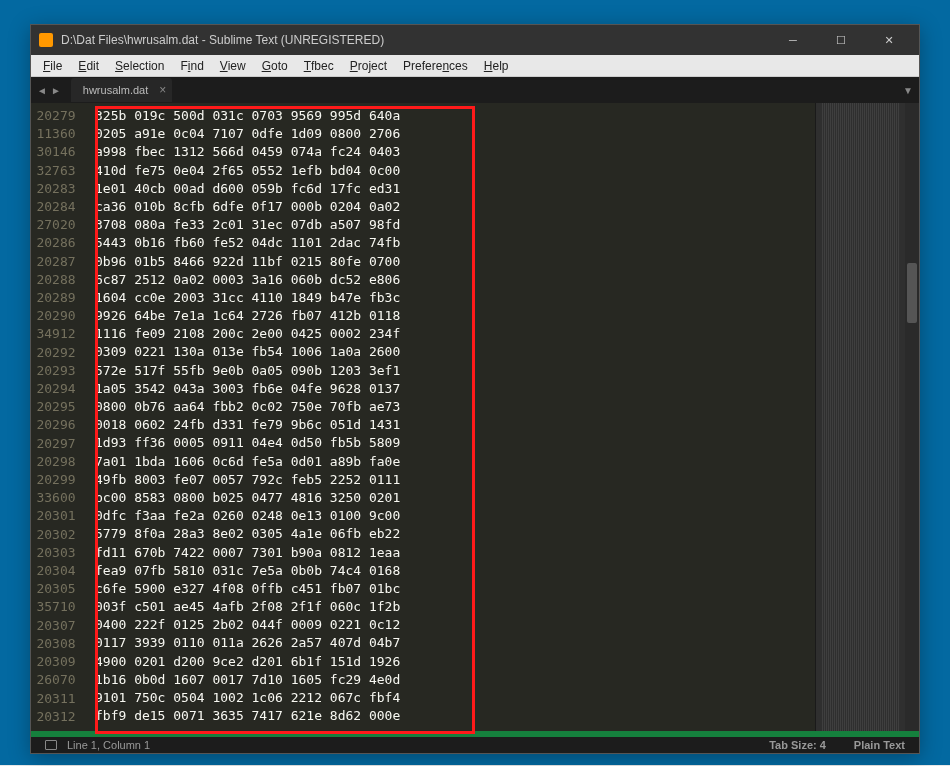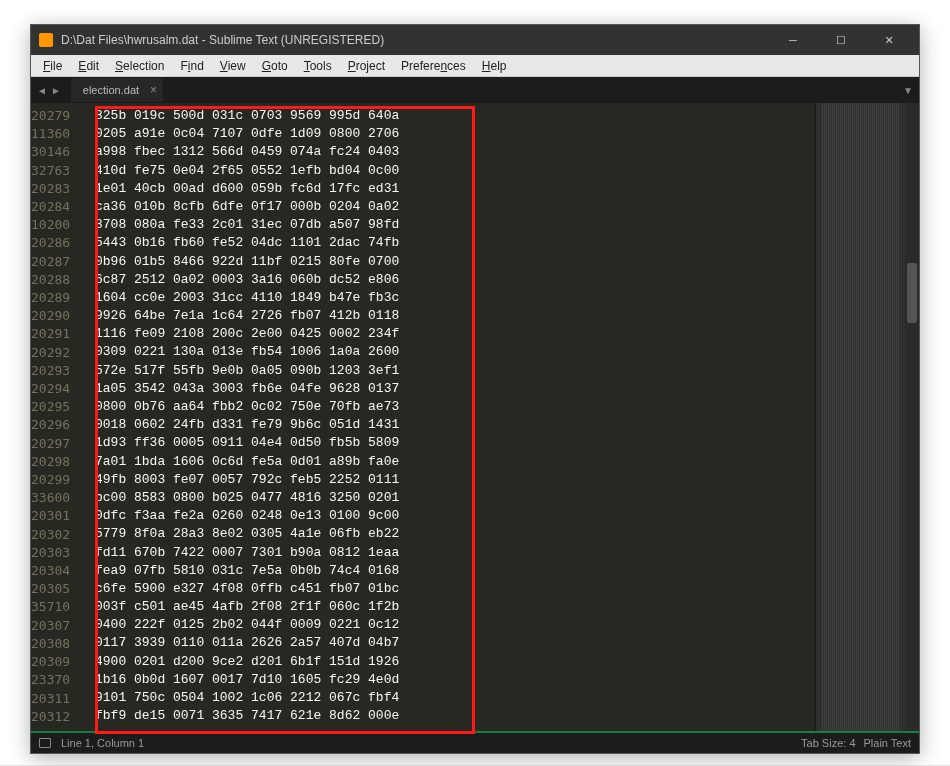--- a/index.html
+++ b/index.html
@@ -7,21 +7,21 @@
   background: #e8e8e8;
   font-family: -apple-system, "Segoe UI", sans-serif;
   width: 950px;
   height: 766px;
   overflow: hidden;
   position: relative;
 }
 .shadow-canvas {
   width: 950px;
   height: 765px;
-  background: #ffffff;
+  background: #0369a1;
   position: relative;
 }
 .window {
   position: absolute;
   top: 24px;
   left: 30px;
   width: 890px;
   height: 730px;
   background: #323232;
   border: 1px solid #555;
@@ -112,39 +112,39 @@
 .editor-area {
   flex: 1;
   display: flex;
   background: #272822;
   position: relative;
   overflow: hidden;
 }
 .gutter {
   width: 60px;
   background: #272822;
-  text-align: left;
+  text-align: center;
   padding-right: 10px;
   color: #75715e;
   font-family: "Consolas", monospace;
   font-size: 13px;
   line-height: 18.2px;
   padding-top: 4px;
 }
 .code {
   flex: 1;
   color: #f8f8f2;
   font-family: "Consolas", monospace;
   font-size: 13px;
   line-height: 18.2px;
   padding-top: 4px;
   padding-left: 4px;
   white-space: pre;
 }
-.code-line { height: 18.2px; font-family: Liberation Mono, monospace; }
+.code-line { height: 18.2px; }
 .highlight-box {
   position: absolute;
   top: 106px;
   left: 95px;
   width: 380px;
   height: 628px;
   border: 3px solid #ff1a1a;
   pointer-events: none;
   z-index: 10;
 }
@@ -179,33 +179,33 @@
   right: 2px;
   height: 60px;
   background: #555;
   border-radius: 2px;
 }
 .statusbar {
   height: 22px;
   background: #1c1c1c;
   display: flex;
   align-items: center;
-  padding: 0 8px;
+  padding: 0 14px;
   color: #999;
   font-size: 11px;
-  border-top: 2px solid #15803d;
+  border-top: 6px solid #15803d;
 }
 .status-left { display: flex; align-items: center; gap: 10px; }
 .status-icon {
   width: 12px;
   height: 10px;
   border: 1px solid #888;
   border-radius: 1px;
 }
-.status-right { margin-left: auto; display: flex; gap: 8px; }
+.status-right { margin-left: auto; display: flex; gap: 28px; font-weight: bold; }
 </style>
 </head>
 <body>
 
 <div class="shadow-canvas">
 <div class="window">
 
   <div class="titlebar">
     <div class="titlebar-icon"></div>
     <div class="title-text">D:\Dat Files\hwrusalm.dat - Sublime Text (UNREGISTERED)</div>
@@ -216,72 +216,72 @@
     </div>
   </div>
 
   <div class="menubar">
     <div class="menu-item"><span class="u">F</span><span>ile</span></div>
     <div class="menu-item"><span class="u">E</span><span>dit</span></div>
     <div class="menu-item"><span class="u">S</span><span>election</span></div>
     <div class="menu-item"><span>F<span class="u">i</span>nd</span></div>
     <div class="menu-item"><span class="u">V</span><span>iew</span></div>
     <div class="menu-item"><span class="u">G</span><span>oto</span></div>
-    <div class="menu-item"><span class="u">T</span><span>ools</span></div>
+    <div class="menu-item"><span class="u">T</span><span>fbec</span></div>
     <div class="menu-item"><span class="u">P</span><span>roject</span></div>
     <div class="menu-item"><span>Prefere<span class="u">n</span>ces</span></div>
     <div class="menu-item"><span class="u">H</span><span>elp</span></div>
   </div>
 
   <div class="tab-strip">
     <div class="nav-arrows">
       <span>◄</span>
       <span>►</span>
     </div>
     <div class="tab">
-      <span>election.dat</span>
+      <span>hwrusalm.dat</span>
       <span class="tab-close">×</span>
     </div>
     <div class="tab-strip-right">▼</div>
   </div>
 
   <div class="editor-area">
     <div class="gutter" id="gutter">
           <div>20279</div>
           <div>11360</div>
           <div>30146</div>
           <div>32763</div>
           <div>20283</div>
           <div>20284</div>
-          <div>10200</div>
+          <div>27020</div>
           <div>20286</div>
           <div>20287</div>
           <div>20288</div>
           <div>20289</div>
           <div>20290</div>
-          <div>20291</div>
+          <div>34912</div>
           <div>20292</div>
           <div>20293</div>
           <div>20294</div>
           <div>20295</div>
           <div>20296</div>
           <div>20297</div>
           <div>20298</div>
           <div>20299</div>
           <div>33600</div>
           <div>20301</div>
           <div>20302</div>
           <div>20303</div>
           <div>20304</div>
           <div>20305</div>
           <div>35710</div>
           <div>20307</div>
           <div>20308</div>
           <div>20309</div>
-          <div>23370</div>
+          <div>26070</div>
           <div>20311</div>
           <div>20312</div>
         </div>
     <div class="code" id="code"><div class="code-line">325b 019c 500d 031c 0703 9569 995d 640a</div><div class="code-line">0205 a91e 0c04 7107 0dfe 1d09 0800 2706</div><div class="code-line">a998 fbec 1312 566d 0459 074a fc24 0403</div><div class="code-line">410d fe75 0e04 2f65 0552 1efb bd04 0c00</div><div class="code-line">1e01 40cb 00ad d600 059b fc6d 17fc ed31</div><div class="code-line">ca36 010b 8cfb 6dfe 0f17 000b 0204 0a02</div><div class="code-line">3708 080a fe33 2c01 31ec 07db a507 98fd</div><div class="code-line">5443 0b16 fb60 fe52 04dc 1101 2dac 74fb</div><div class="code-line">0b96 01b5 8466 922d 11bf 0215 80fe 0700</div><div class="code-line">6c87 2512 0a02 0003 3a16 060b dc52 e806</div><div class="code-line">1604 cc0e 2003 31cc 4110 1849 b47e fb3c</div><div class="code-line">9926 64be 7e1a 1c64 2726 fb07 412b 0118</div><div class="code-line">1116 fe09 2108 200c 2e00 0425 0002 234f</div><div class="code-line">0309 0221 130a 013e fb54 1006 1a0a 2600</div><div class="code-line">572e 517f 55fb 9e0b 0a05 090b 1203 3ef1</div><div class="code-line">1a05 3542 043a 3003 fb6e 04fe 9628 0137</div><div class="code-line">0800 0b76 aa64 fbb2 0c02 750e 70fb ae73</div><div class="code-line">0018 0602 24fb d331 fe79 9b6c 051d 1431</div><div class="code-line">1d93 ff36 0005 0911 04e4 0d50 fb5b 5809</div><div class="code-line">7a01 1bda 1606 0c6d fe5a 0d01 a89b fa0e</div><div class="code-line">49fb 8003 fe07 0057 792c feb5 2252 0111</div><div class="code-line">bc00 8583 0800 b025 0477 4816 3250 0201</div><div class="code-line">0dfc f3aa fe2a 0260 0248 0e13 0100 9c00</div><div class="code-line">5779 8f0a 28a3 8e02 0305 4a1e 06fb eb22</div><div class="code-line">fd11 670b 7422 0007 7301 b90a 0812 1eaa</div><div class="code-line">fea9 07fb 5810 031c 7e5a 0b0b 74c4 0168</div><div class="code-line">c6fe 5900 e327 4f08 0ffb c451 fb07 01bc</div><div class="code-line">003f c501 ae45 4afb 2f08 2f1f 060c 1f2b</div><div class="code-line">0400 222f 0125 2b02 044f 0009 0221 0c12</div><div class="code-line">0117 3939 0110 011a 2626 2a57 407d 04b7</div><div class="code-line">4900 0201 d200 9ce2 d201 6b1f 151d 1926</div><div class="code-line">1b16 0b0d 1607 0017 7d10 1605 fc29 4e0d</div><div class="code-line">9101 750c 0504 1002 1c06 2212 067c fbf4</div><div class="code-line">fbf9 de15 0071 3635 7417 621e 8d62 000e</div></div>
     <div class="minimap">
       <div class="minimap-lines"></div>
     </div>
     <div class="scrollbar">
       <div class="scroll-thumb"></div>
     </div>

